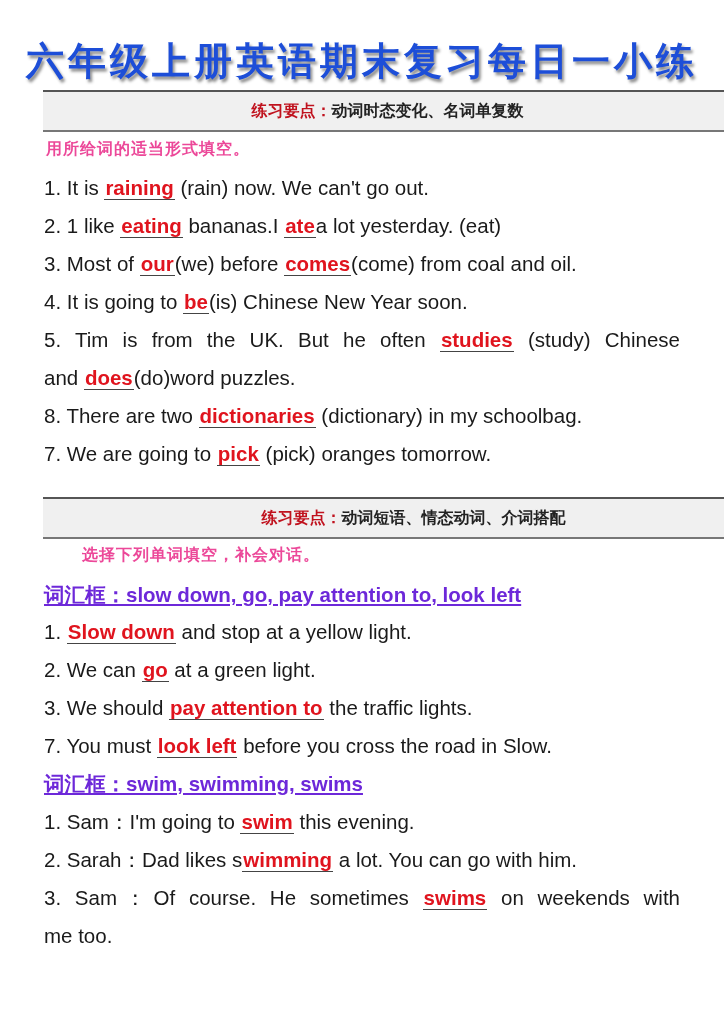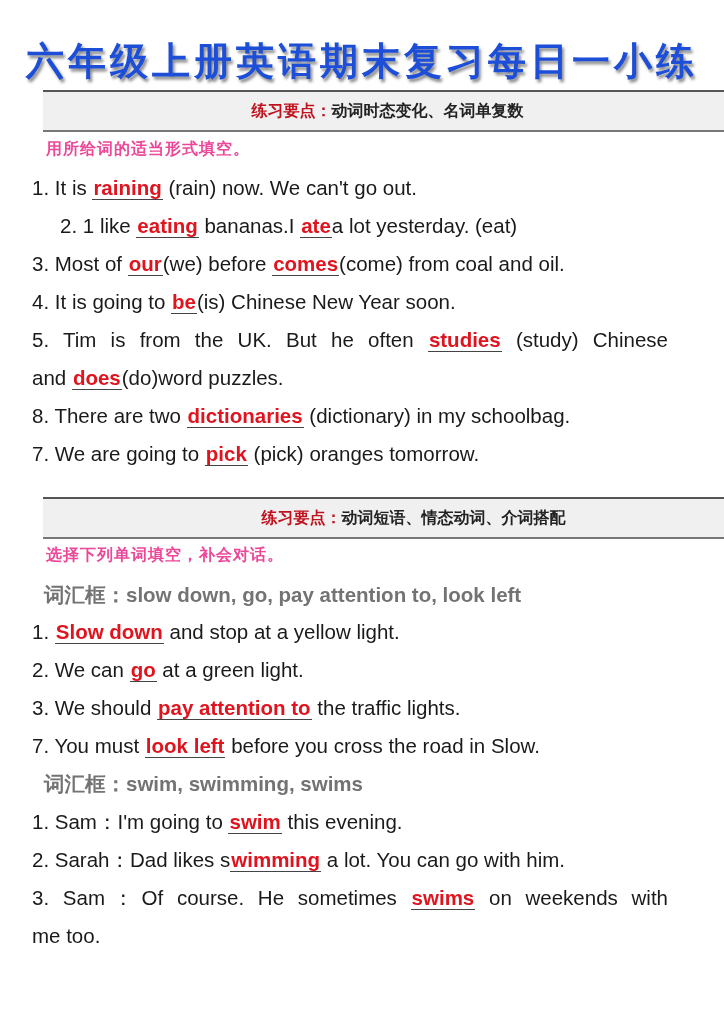--- a/index.html
+++ b/index.html
@@ -9,42 +9,42 @@
            font-family:"DejaVu Sans",sans-serif; font-weight:bold; font-size:38px;
            letter-spacing:4px; color:#1d4ed8;
            text-shadow: 2px 3px 3px rgba(0,0,0,0.45); }
   .band { position:absolute; left:43px; width:689px; height:38px;
           background:#f0f0f0; border-top:2px solid #555; border-bottom:2px solid #777;
           text-align:center; line-height:38px; font-family:"DejaVu Serif",serif;
           font-size:16px; font-weight:bold; color:#222; }
   .band .label { color:#c0121e; }
   .instr { position:absolute; left:46px; font-family:"DejaVu Serif",serif;
            font-weight:bold; font-size:16px; color:#ec4899; letter-spacing:1px; }
-  .line { position:absolute; left:32px; width:636px; font-size:20.5px; line-height:28px;
+  .line { position:absolute; left:44px; width:636px; font-size:20.5px; line-height:28px;
           white-space:nowrap; }
   .line.justify { text-align:justify; text-align-last:justify; white-space:normal; }
   .ans { color:#e0141e; font-weight:bold; display:inline-block;
          border-bottom:1.5px solid #444; line-height:22px; padding:0 1px; }
-  .vocab { position:absolute; left:44px; font-size:20.5px; font-weight:bold; color:#737373; }
+  .vocab { position:absolute; left:44px; font-size:20.5px; font-weight:bold; color:#6d28d9;text-decoration:underline; }
   .vocab .cn { font-family:"DejaVu Sans",sans-serif; }
 </style>
 </head>
 <body>
 
 <div class="title">六年级上册英语期末复习每日一小练</div>
 
 <div class="band" style="top:90px;">
   <span class="label">练习要点：</span><span>动词时态变化、名词单复数</span>
 </div>
 <div class="instr" style="top:139px;">用所给词的适当形式填空。</div>
 
 <div class="line" style="top:174px;">
   <span>1. It is </span><span class="ans">raining</span><span> (rain) now. We can't go out.</span>
 </div>
-<div class="line" style="top:212px;margin-left:28px;">
+<div class="line" style="top:212px;">
   <span>2. 1 like </span><span class="ans">eating</span><span> bananas.I </span><span class="ans">ate </span><span>a lot yesterday. (eat)</span>
 </div>
 <div class="line" style="top:250px;">
   <span>3. Most of </span><span class="ans">our </span><span>(we) before </span><span class="ans">comes </span><span>(come) from coal and oil.</span>
 </div>
 <div class="line" style="top:288px;">
   <span>4. It is going to </span><span class="ans">be </span><span>(is) Chinese New Year soon.</span>
 </div>
 <div class="line justify" style="top:326px;">
   <span>5. Tim is from the UK. But he often </span><span class="ans">studies</span><span> (study) Chinese</span>
@@ -55,21 +55,21 @@
 <div class="line" style="top:402px;">
   <span>8. There are two </span><span class="ans">dictionaries</span><span> (dictionary) in my schoolbag.</span>
 </div>
 <div class="line" style="top:440px;">
   <span>7. We are going to </span><span class="ans">pick</span><span> (pick) oranges tomorrow.</span>
 </div>
 
 <div class="band" style="top:497px;padding-left:26px;">
   <span class="label">练习要点：</span><span>动词短语、情态动词、介词搭配</span>
 </div>
-<div class="instr" style="top:545px;">选择下列单词填空，补会对话。</div>
+<div class="instr" style="top:545px;margin-left:36px;">选择下列单词填空，补会对话。</div>
 
 <div class="vocab" style="top:581px;">
   <span class="cn">词汇框：</span><span>slow down, go, pay attention to, look left</span>
 </div>
 <div class="line" style="top:618px;">
   <span>1. </span><span class="ans">Slow down</span><span> and stop at a yellow light.</span>
 </div>
 <div class="line" style="top:656px;">
   <span>2. We can </span><span class="ans">go</span><span> at a green light.</span>
 </div>

